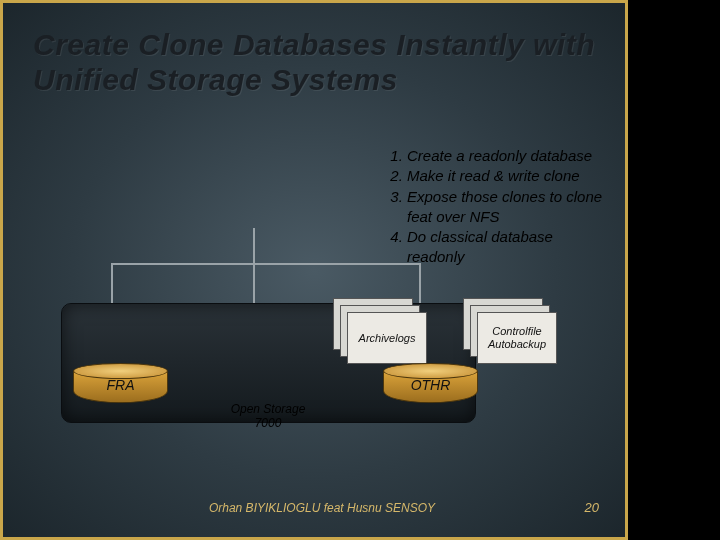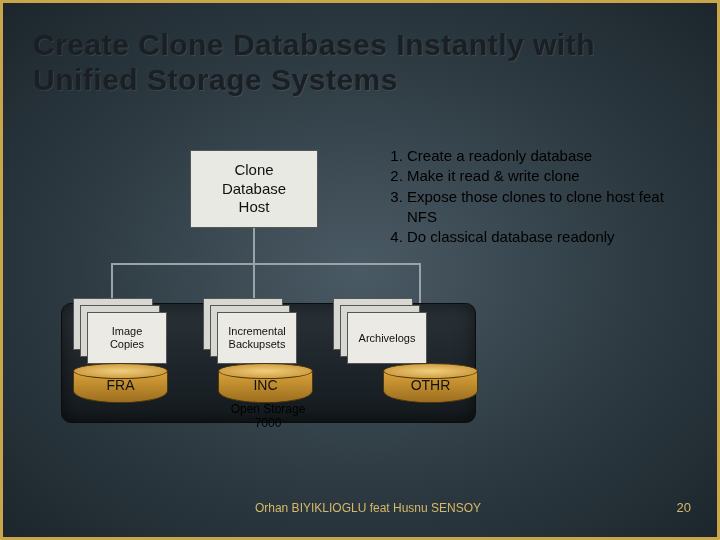--- a/index.html
+++ b/index.html
@@ -3,24 +3,25 @@
 <meta charset="utf-8">
 <style>
   * { box-sizing: border-box; margin: 0; padding: 0; }
   html, body { width: 720px; height: 540px; overflow: hidden; }
   body {
     background: #000;
     font-family: Arial, Helvetica, sans-serif;
   }
   .slide {
     position: relative;
-    width: 720px;
+    width: 628px;
     height: 540px;
     background: radial-gradient(ellipse at center, #4a5a64 0%, #2e3b43 55%, #1c262c 100%);
     border: 3px solid #c9a64a;
+    font-style: italic;
   }
   .title {
     position: absolute;
     left: 30px;
     top: 24px;
     right: 30px;
     font-size: 30px;
     font-weight: bold;
     color: #1a1f24;
     text-shadow: 1px 1px 0 rgba(255,255,255,0.08);
@@ -164,79 +165,62 @@
     color: #d6b86a;
   }
 </style>
 </head>
 <body>
 
 <div class="slide">
 
   <div class="title">Create Clone Databases Instantly with Unified Storage Systems</div>
 
-  <div class="clone-host">
-    <span style="white-space:pre-line;">Clone
-Database
-Host</span>
-  </div>
 
   <div class="steps">
     <ol>
       <li>Create a readonly database</li>
       <li>Make it read &amp; write clone</li>
-      <li>Expose those clones to clone host feat NFS</li>
+      <li>Expose those clones to clone feat over NFS</li>
       <li>Do classical database readonly</li>
     </ol>
   </div>
 
   <div class="conn" style="left:250px; top:225px; width:2px; height:35px;"></div>
 
   <div class="conn" style="left:108px; top:260px; width:310px; height:2px;"></div>
 
   <div class="conn" style="left:108px; top:260px; width:2px; height:48px;"></div>
   <div class="conn" style="left:250px; top:260px; width:2px; height:48px;"></div>
   <div class="conn" style="left:416px; top:260px; width:2px; height:48px;"></div>
 
   <div class="chassis"></div>
 
-  <div class="stack" style="left:70px; top:295px;">
-    <div class="sheet s3"></div>
-    <div class="sheet s2"></div>
-    <div class="sheet s1"></div>
-    <div class="lbl" style="white-space:pre-line;">Image
-Copies</div>
-  </div>
-
-  <div class="stack" style="left:200px; top:295px;">
-    <div class="sheet s3"></div>
-    <div class="sheet s2"></div>
-    <div class="sheet s1"></div>
-    <div class="lbl" style="white-space:pre-line;">Incremental
-Backupsets</div>
-  </div>
+
 
   <div class="stack" style="left:330px; top:295px;">
     <div class="sheet s3"></div>
     <div class="sheet s2"></div>
     <div class="sheet s1"></div>
     <div class="lbl" style="white-space:pre-line;border-radius:8px;">Archivelogs</div>
   </div>
 
+  <div class="stack" style="left:460px; top:295px;">
+    <div class="sheet s3"></div>
+    <div class="sheet s2"></div>
+    <div class="sheet s1"></div>
+    <div class="lbl" style="white-space:pre-line;">Controlfile
+Autobackup</div>
+  </div>
 
   <div class="cyl" style="left:70px; top:360px;">
     <div class="body"></div>
     <div class="lid"></div>
     <div class="clabel">FRA</div>
   </div>
-  <div class="cyl" style="left:215px; top:360px;">
-    <div class="body"></div>
-    <div class="lid"></div>
-    <div class="clabel">INC</div>
-  </div>
   <div class="cyl" style="left:380px; top:360px;">
     <div class="body"></div>
     <div class="lid"></div>
     <div class="clabel">OTHR</div>
   </div>
 
   <div class="chassis-label" style="white-space:pre-line;">Open Storage
 7000</div>
 
   <div class="footer-center">Orhan BIYIKLIOGLU feat Husnu SENSOY</div>

